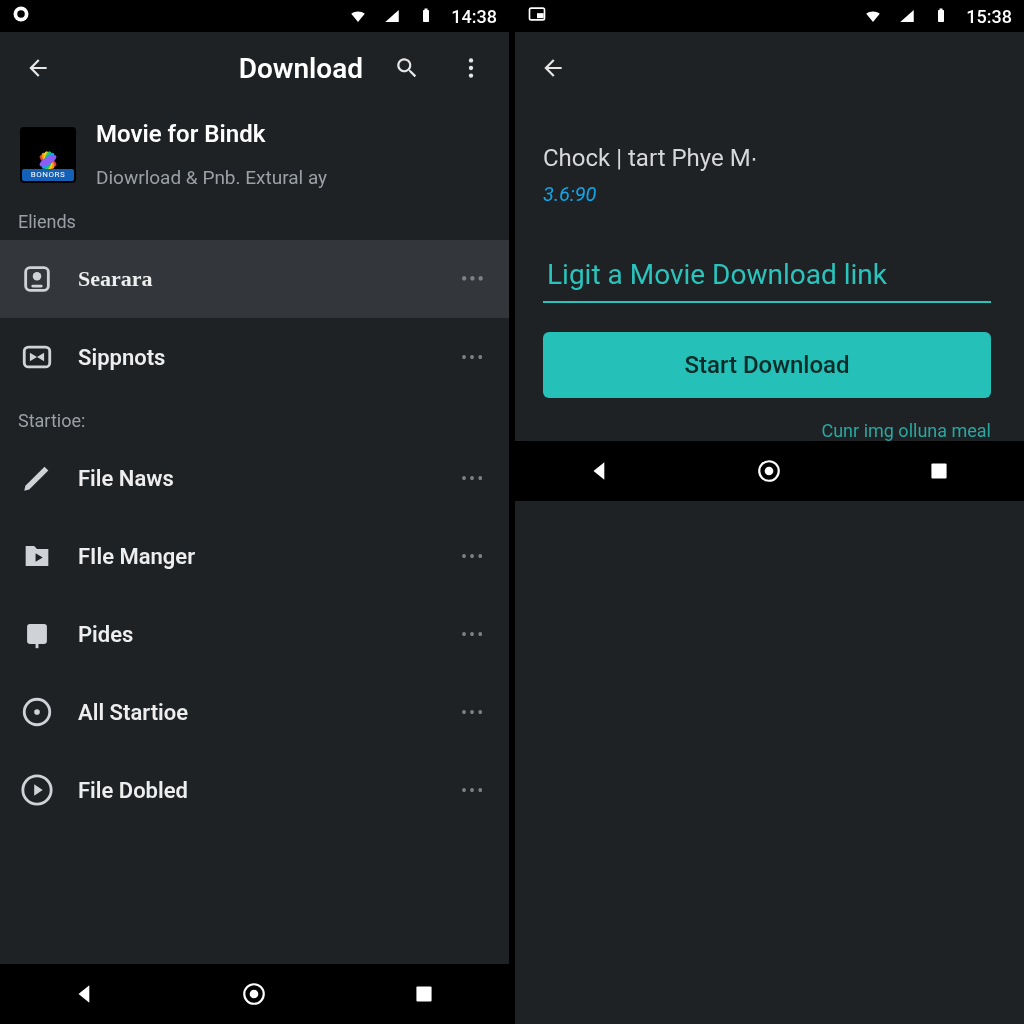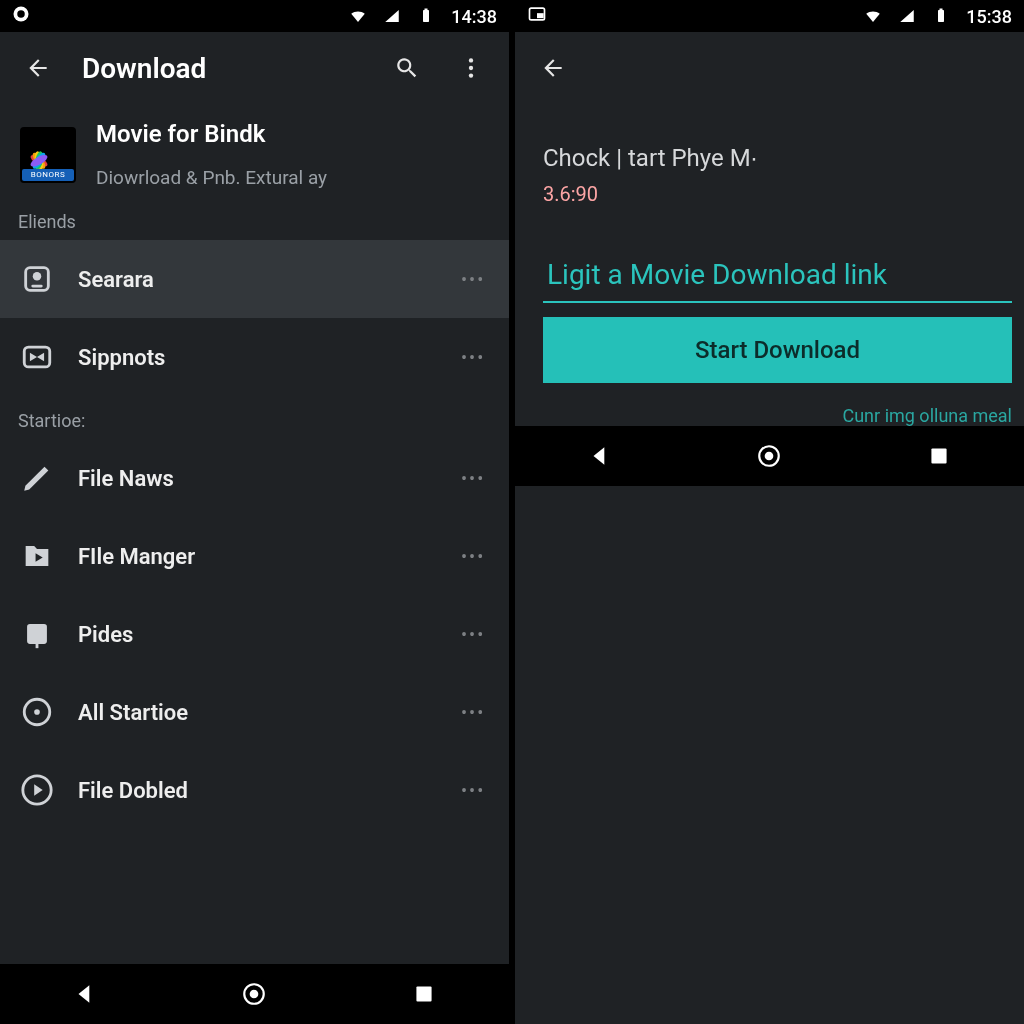--- a/index.html
+++ b/index.html
@@ -5,44 +5,44 @@
   * { box-sizing: border-box; margin: 0; padding: 0; }
   html, body { width: 1024px; height: 1024px; background: #000; font-family: Roboto, "Helvetica Neue", Arial, sans-serif; color: #e6e6e6; overflow: hidden; }
   .pair { display: flex; height: 100%; }
   .phone { position: relative; flex: 1; background: #1f2225; display: flex; flex-direction: column; }
   .divider { width: 6px; background: #000; }
   
   .statusbar { height: 32px; background: #000; display: flex; align-items: center; justify-content: space-between; padding: 0 12px; font-size: 18px; font-weight: 500; color: #fff; }
   .status-left, .status-right { display: flex; align-items: center; gap: 16px; }
   .status-right .ico { width: 18px; height: 18px; display: inline-flex; align-items: center; justify-content: center; }
   
-  .appbar { height: 72px; background: #1f2225; display: flex; align-items: center; padding: 8px 18px; gap: 24px; }
+  .appbar { height: 72px; background: #1f2225; display: flex; align-items: center; padding: 8px 18px; gap: 24px; text-align: right; }
   .appbar .title { font-size: 28px; font-weight: 600; color: #fff; flex: 1; }
   .icon-btn { width: 40px; height: 40px; display: flex; align-items: center; justify-content: center; color: #e6e6e6; border-radius: 20px; }
   .icon-btn svg { width: 26px; height: 26px; }
   
   .content { flex: 1; overflow: hidden; }
   .featured { display: flex; align-items: center; gap: 20px; padding: 16px 20px 8px 20px; }
-  .app-icon { width: 56px; height: 56px; border-radius: 4px; background: #000; display: flex; align-items: center; justify-content: flex-start; position: relative; }
+  .app-icon { width: 56px; height: 56px; border-radius: 4px; background: #000; display: flex; align-items: center; justify-content: center; position: relative; }
   .app-icon .fan { width: 38px; height: 38px; }
   .app-icon .tag { position: absolute; bottom: 2px; left: 2px; right: 2px; height: 12px; background: #1560b7; border-radius: 2px; font-size: 8px; color: #fff; display:flex; align-items:center; justify-content:center; letter-spacing:0.5px;}
   .featured .texts .t1 { font-size: 24px; font-weight: 600; color: #fff; }
   .featured .texts .t2 { font-size: 19px; color: #9aa0a6; margin-top: 18px; }
   .section-label { font-size: 18px; color: #9aa0a6; padding: 14px 18px 8px 18px; }
   .row { height: 78px; display: flex; align-items: center; padding: 0 20px; gap: 24px; }
-  .row.selected { background: #33373b; }
+  .row.selected { background: #33373b; font-family: Liberation Serif, serif; }
   .row .slot-icon { width: 34px; height: 34px; display:flex; align-items:center; justify-content:center; color:#cfd2d6;}
   .row .label { flex: 1; font-size: 22px; font-weight: 600; color: #eee; }
   .row .more { width: 28px; color: #7d8084; font-size: 18px; letter-spacing: 2px; }
   
-  .right-content { padding: 40px 12px 0 28px; }
+  .right-content { padding: 40px 33px 0 28px; }
   .page-title { font-size: 24px; color: #d6d8da; }
-  .page-sub { font-size: 20px; color: #fca5a5; margin-top: 10px; }
+  .page-sub { font-size: 20px; color: #0ea5e9; margin-top: 10px; font-style: italic; }
   .input-underline { margin-top: 42px; border-bottom: 2px solid #2bc4bd; padding: 10px 4px; font-size: 28px; color: #2bc4bd; }
-  .cta { margin-top: 14px; height: 66px; background: #25c0b8; border-radius: 0; display:flex; align-items:center; justify-content:center; font-size: 24px; color:#0c2c2a; font-weight: 500;}
+  .cta { margin-top: 29px; height: 66px; background: #25c0b8; border-radius: 6px; display:flex; align-items:center; justify-content:center; font-size: 24px; color:#0c2c2a; font-weight: 500;}
   .helper { margin-top: 22px; text-align:right; font-size: 18px; color:#2aa7a1; }
   
   .navbar { height: 60px; background: #000; display:flex; align-items:center; justify-content:space-around; }
   .navbar .navbtn { width: 80px; height: 40px; display:flex; align-items:center; justify-content:center; color:#fff; }
   .navbar svg { width: 26px; height: 26px; }
   
   svg { fill: currentColor; }
 </style>
 </head>
 <body>

